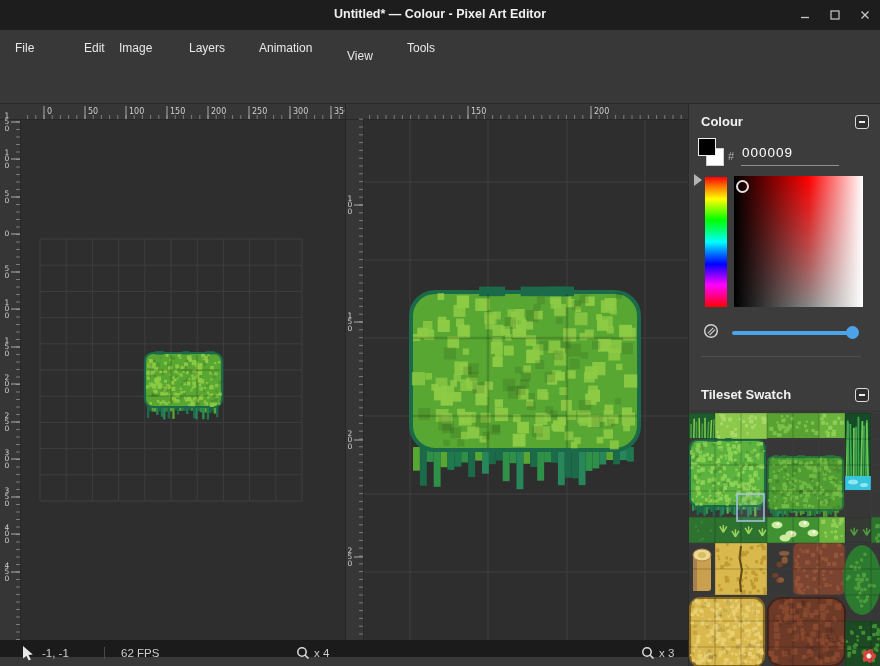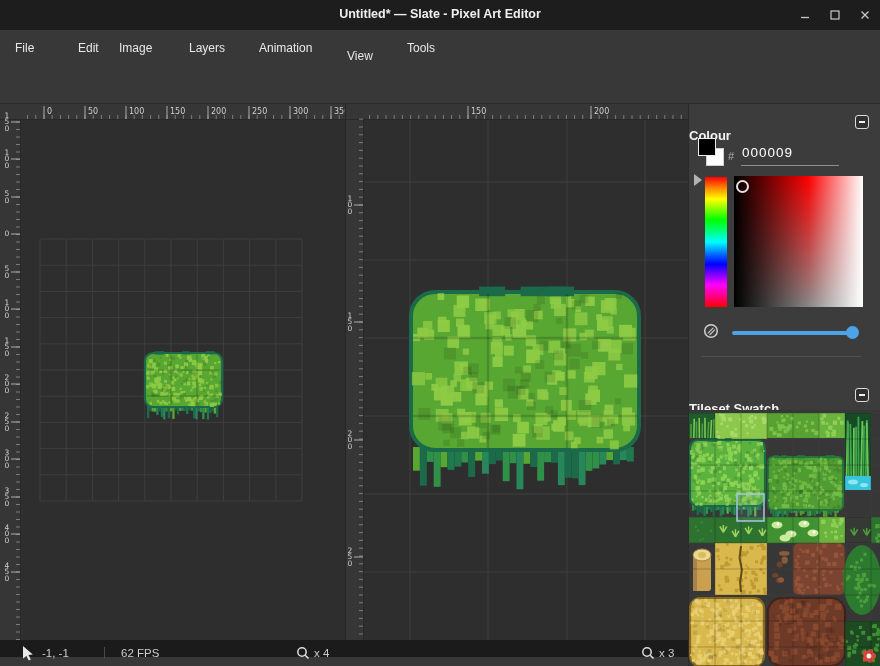--- a/index.html
+++ b/index.html
@@ -30,21 +30,21 @@
 
   
   .pane { position:absolute; top:104px; height:536px; }
   .pane1 { left:0; width:345px; }
   .pane2 { left:345px; width:343px; border-left:1px solid #262626; }
   .pane svg { display:block; font-family:"DejaVu Sans","Liberation Sans",sans-serif; }
 
   
   .sidepanel { position:absolute; left:688px; top:104px; width:192px; height:562px;
     background:#3c3c3c; border-left:1px solid #2b2b2b; }
-  .panel-header { position:absolute; left:0; color:#f2f2f2; font-size:13px; font-weight:bold;margin-top:14px; }
+  .panel-header { position:absolute; left:12px; color:#f2f2f2; font-size:13px; font-weight:bold; }
   .collapse-btn { position:absolute; width:14px; height:14px; border:1px solid #dcdcdc;
     border-radius:3px; background:#303030; right:11px; }
   .collapse-btn .minus { position:absolute; left:3px; top:5px; width:6px; height:2px; background:#f0f0f0; }
 
   .bg-swatch { position:absolute; left:17px; top:44px; width:18px; height:18px;
     background:#ffffff; border:1px solid #cfcfcf; }
   .fg-swatch { position:absolute; left:9px; top:34px; width:18px; height:18px;
     background:#000000; border:1px solid #ededed; }
   .hexhash { position:absolute; left:39px; top:46px; color:#b0b0b0; font-size:11px; }
   .hexfield { position:absolute; left:53px; top:41px; width:96px; color:#ffffff;
@@ -154,21 +154,21 @@
       <rect x="11.5" y="4.5" width="5.8" height="12.5" fill="none" stroke="currentColor" stroke-width="1.7"></rect>
       <path d="M14.8 15.5 v-1.4 a2.1 2.1 0 0 1 4.2 0 v1.4" fill="none" stroke="currentColor" stroke-width="1.4"></path>
       <rect x="13.2" y="15.5" width="7.3" height="6" rx="1" fill="currentColor"></rect>
     </symbol>
   </defs>
 </svg>
 
 <div id="app">
 
   <div class="titlebar">
-    <span class="title">Untitled* — Slate - Pixel Art Editor</span>
+    <span class="title">Untitled* — Colour - Pixel Art Editor</span>
     <div class="winbtns">
       <span class="winbtn">
         <svg width="10" height="10">
             <line x1="1" y1="7.5" x2="9" y2="7.5" stroke="#c8c8c8" stroke-width="1.3"></line>
           </svg>
       </span>
       <span class="winbtn">
         <svg width="10" height="10">
             <rect x="1" y="1" width="8" height="8" fill="none" stroke="#c8c8c8" stroke-width="1.2"></rect>
           </svg>
@@ -176,21 +176,21 @@
       <span class="winbtn">
         <svg width="10" height="10">
             <path d="M1.5 1.5 L8.5 8.5 M8.5 1.5 L1.5 8.5" stroke="#c8c8c8" stroke-width="1.3"></path>
           </svg>
       </span>
     </div>
   </div>
 
   <div class="menubar" id="menubar">
       <span class="menuitem" style="left: 11px;">File</span>
-      <span class="menuitem" style="left: 74px;">Edit</span>
+      <span class="menuitem" style="left: 80px;">Edit</span>
       <span class="menuitem" style="left: 115px;">Image</span>
       <span class="menuitem" style="left: 185px;">Layers</span>
       <span class="menuitem" style="left: 255px;">Animation</span>
       <span class="menuitem" style="left: 343px; margin-top: 8px;">View</span>
       <span class="menuitem" style="left: 403px;">Tools</span>
     </div>
   <div class="toolbar" id="toolbar">
       <span class="tbtn c-normal" style="left: 16px;">
         <svg viewBox="0 0 24 24">
           <use href="#i-new-project"></use>

